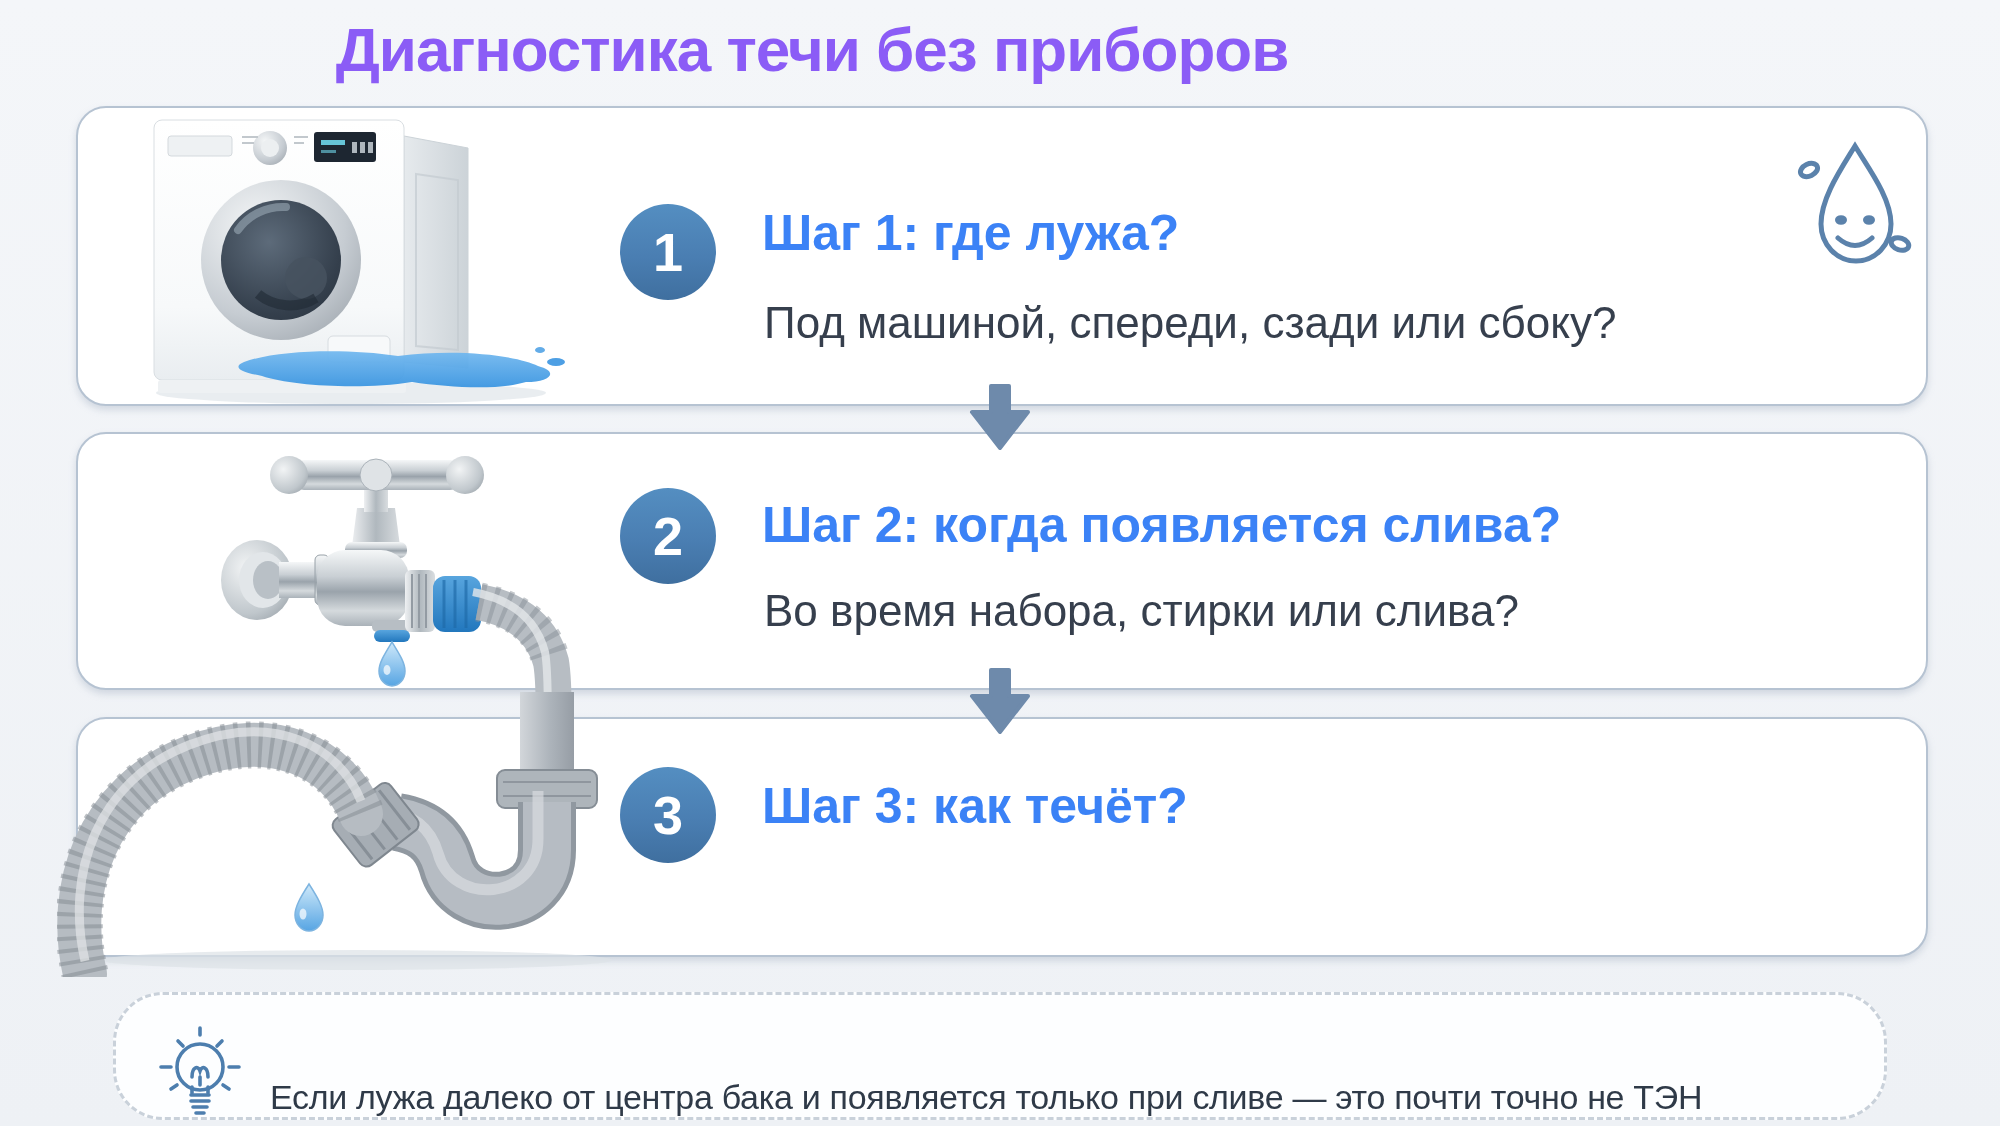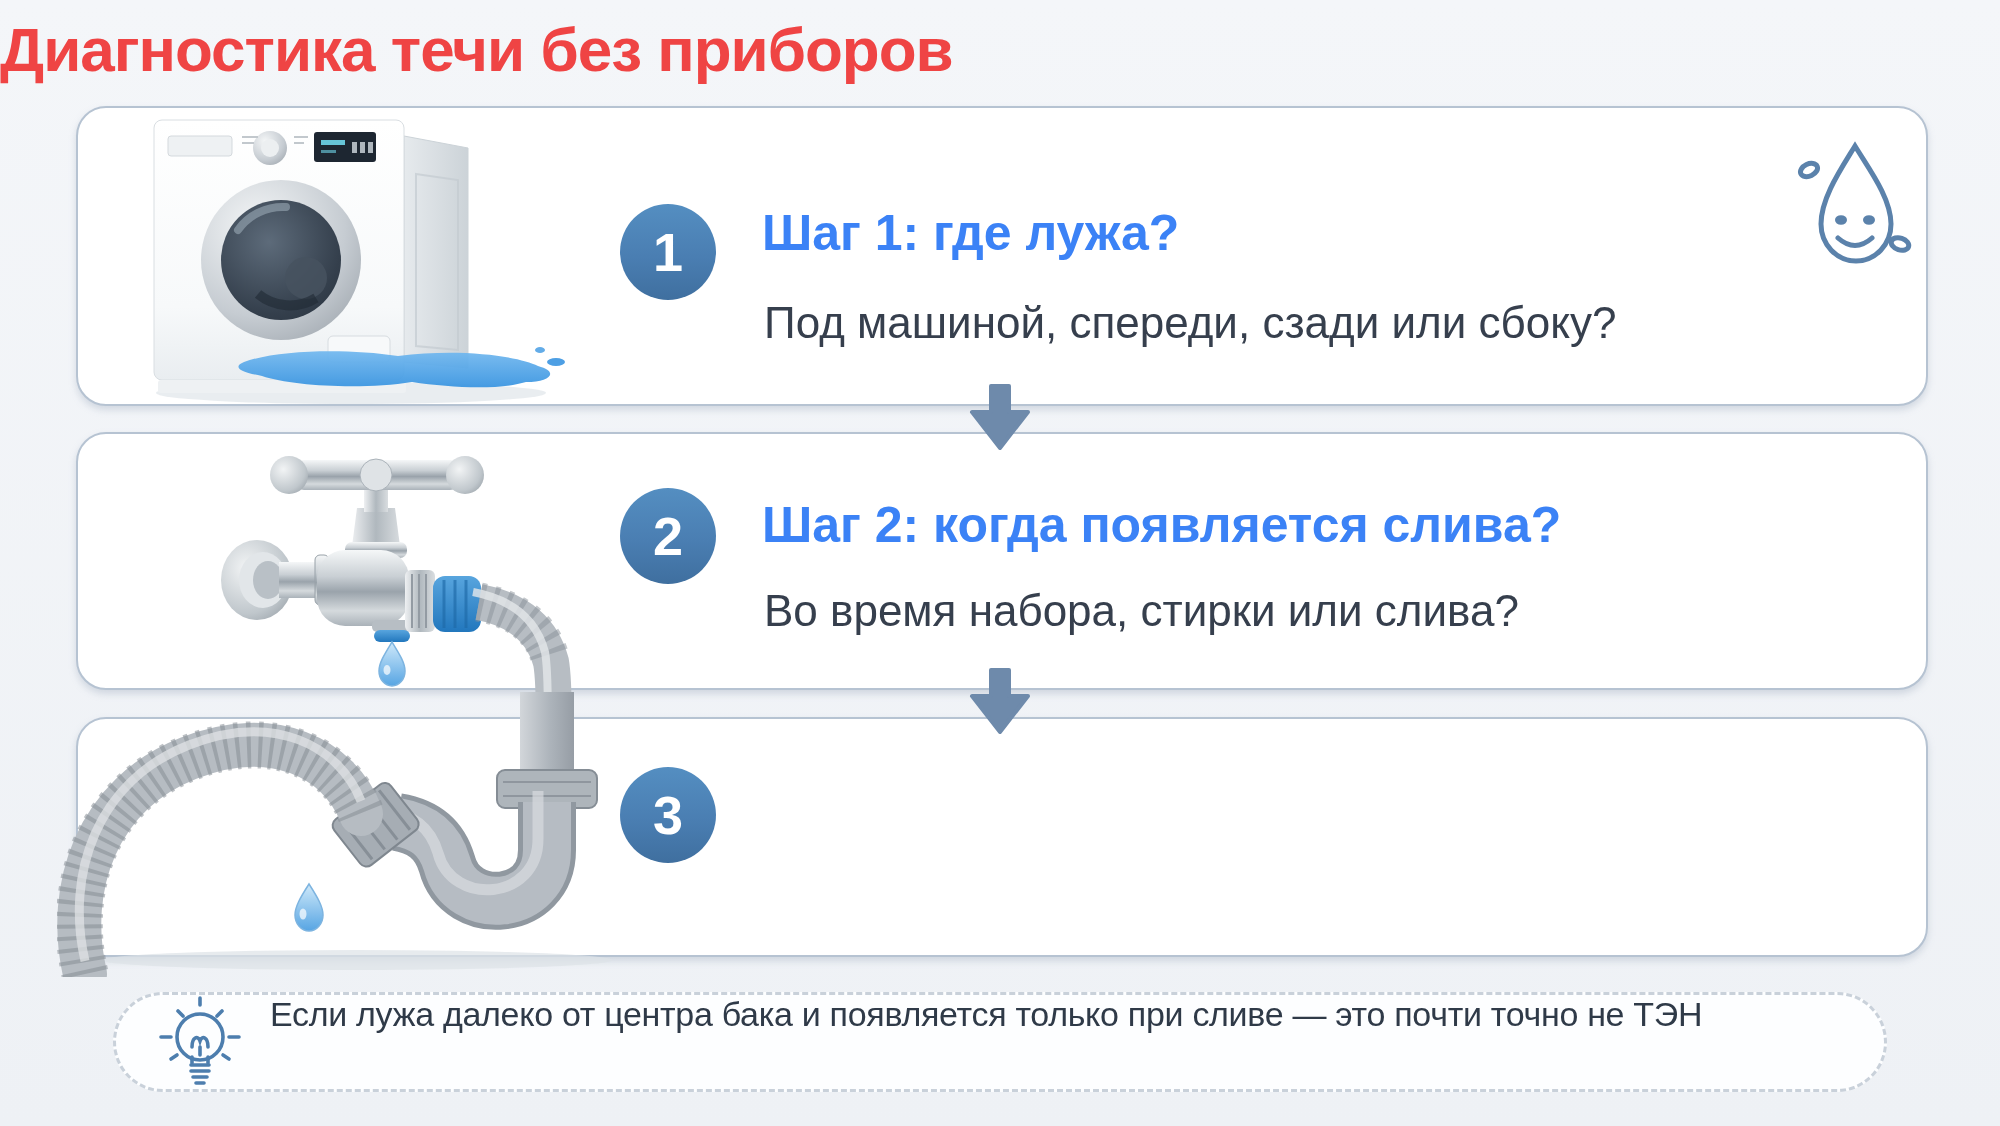--- a/index.html
+++ b/index.html
@@ -3,22 +3,22 @@
 <meta charset="utf-8">
 <style>
   *{margin:0;padding:0;box-sizing:border-box}
   html,body{width:2000px;height:1126px}
   body{
     font-family:"Liberation Sans","DejaVu Sans",sans-serif;
     background:linear-gradient(180deg,#f4f6f9 0%,#eef1f5 100%);
     position:relative;overflow:hidden;color:#2c3546;
   }
   .title{
-    position:absolute;top:14px;left:0;width:1624px;text-align:left;
-    font-size:62px;font-weight:bold;color:#ef4444;letter-spacing:-1px;
+    position:absolute;top:14px;left:0;width:1624px;text-align:center;
+    font-size:62px;font-weight:bold;color:#8b5cf6;letter-spacing:-1px;
   }
   .card{
     position:absolute;left:76px;width:1852px;background:#ffffff;
     border:2px solid #b6c3d2;border-radius:30px;
     box-shadow:0 4px 7px rgba(148,163,184,.35);
   }
   .card1{top:106px;height:300px}
   .card2{top:432px;height:258px}
   .card3{top:717px;height:240px}
   .illu{position:absolute;pointer-events:none}
@@ -35,23 +35,23 @@
   .step-subtitle{
     position:absolute;left:686px;font-size:44px;font-weight:normal;
     color:#363f4d;line-height:1;white-space:nowrap;margin-top:11px;
   }
   .c1-circle{top:96px}.c1-head{top:100px}.c1-sub{top:182px}
   .c2-circle{top:54px}.c2-head{top:66px}.c2-sub{top:144px}
   .c3-circle{top:48px}.c3-head{top:62px}.c3-sub{top:144px}
   .arrow{position:absolute;left:969px;width:62px;height:70px;z-index:5}
   .arrow1{top:383px}.arrow2{top:667px}
   .note{
-    position:absolute;left:113px;top:992px;width:1774px;height:100px;
+    position:absolute;left:113px;top:992px;width:1774px;height:128px;
     border:3px dashed #c9d1da;border-radius:50px;background:#fdfeff;
-    display:flex;align-items:flex-start;
+    display:flex;align-items:flex-end;
   }
   .note-icon{flex:0 0 auto;margin-left:42px}
   .note-text{
     flex:1;margin-left:28px;margin-right:40px;font-size:34px;color:#2f3a48;
     white-space:nowrap;letter-spacing:-.3px;
   }
   .drop-smiley{position:absolute;left:1714px;top:24px;width:124px;height:148px}
 </style>
 </head>
 <body>
@@ -256,20 +256,21 @@
       <path d="M28,282 C8,195 40,102 132,66 C216,33 282,66 304,122" stroke="#868e96" stroke-width="47" fill="none" stroke-dasharray="4 7.5" opacity=".55"></path>
       <path d="M28,282 C8,195 40,102 132,66 C216,33 282,66 304,122" stroke="#e0e3e6" stroke-width="9" fill="none" opacity=".75" transform="translate(0,-13)"></path>
 
       <path d="M252,192 c-9,14 -14,23 -14,31 a14,16 0 0 0 28,0 c0,-8 -5,-17 -14,-31 z" fill="url(#pp-drop)" stroke="#7db4e0" stroke-width="1.5"></path>
       <ellipse cx="246" cy="222" rx="3.5" ry="5.5" fill="#ffffff" opacity=".7"></ellipse>
     </svg>
 
     <div class="step-circle c3-circle">
       <span>3</span>
     </div>
+    <h2 class="step-heading c3-head">Шаг 3: как течёт?</h2>
   </section>
 
   <aside class="note">
     <svg class="note-icon" width="84" height="92" viewBox="0 0 84 92">
       <g fill="none" stroke="#4d7eae" stroke-width="3.6" stroke-linecap="round">
         <circle cx="42" cy="42" r="23"></circle>
         <path d="M34,62 L34,68 M50,62 L50,68"></path>
         <path d="M33,70 h18 M33,76 h18 M35,82 h14 M38,88 h8"></path>
         <path d="M34,52 C34,42 40,40 42,46 C44,40 50,42 50,52"></path>
         <path d="M42,52 L42,60"></path>

